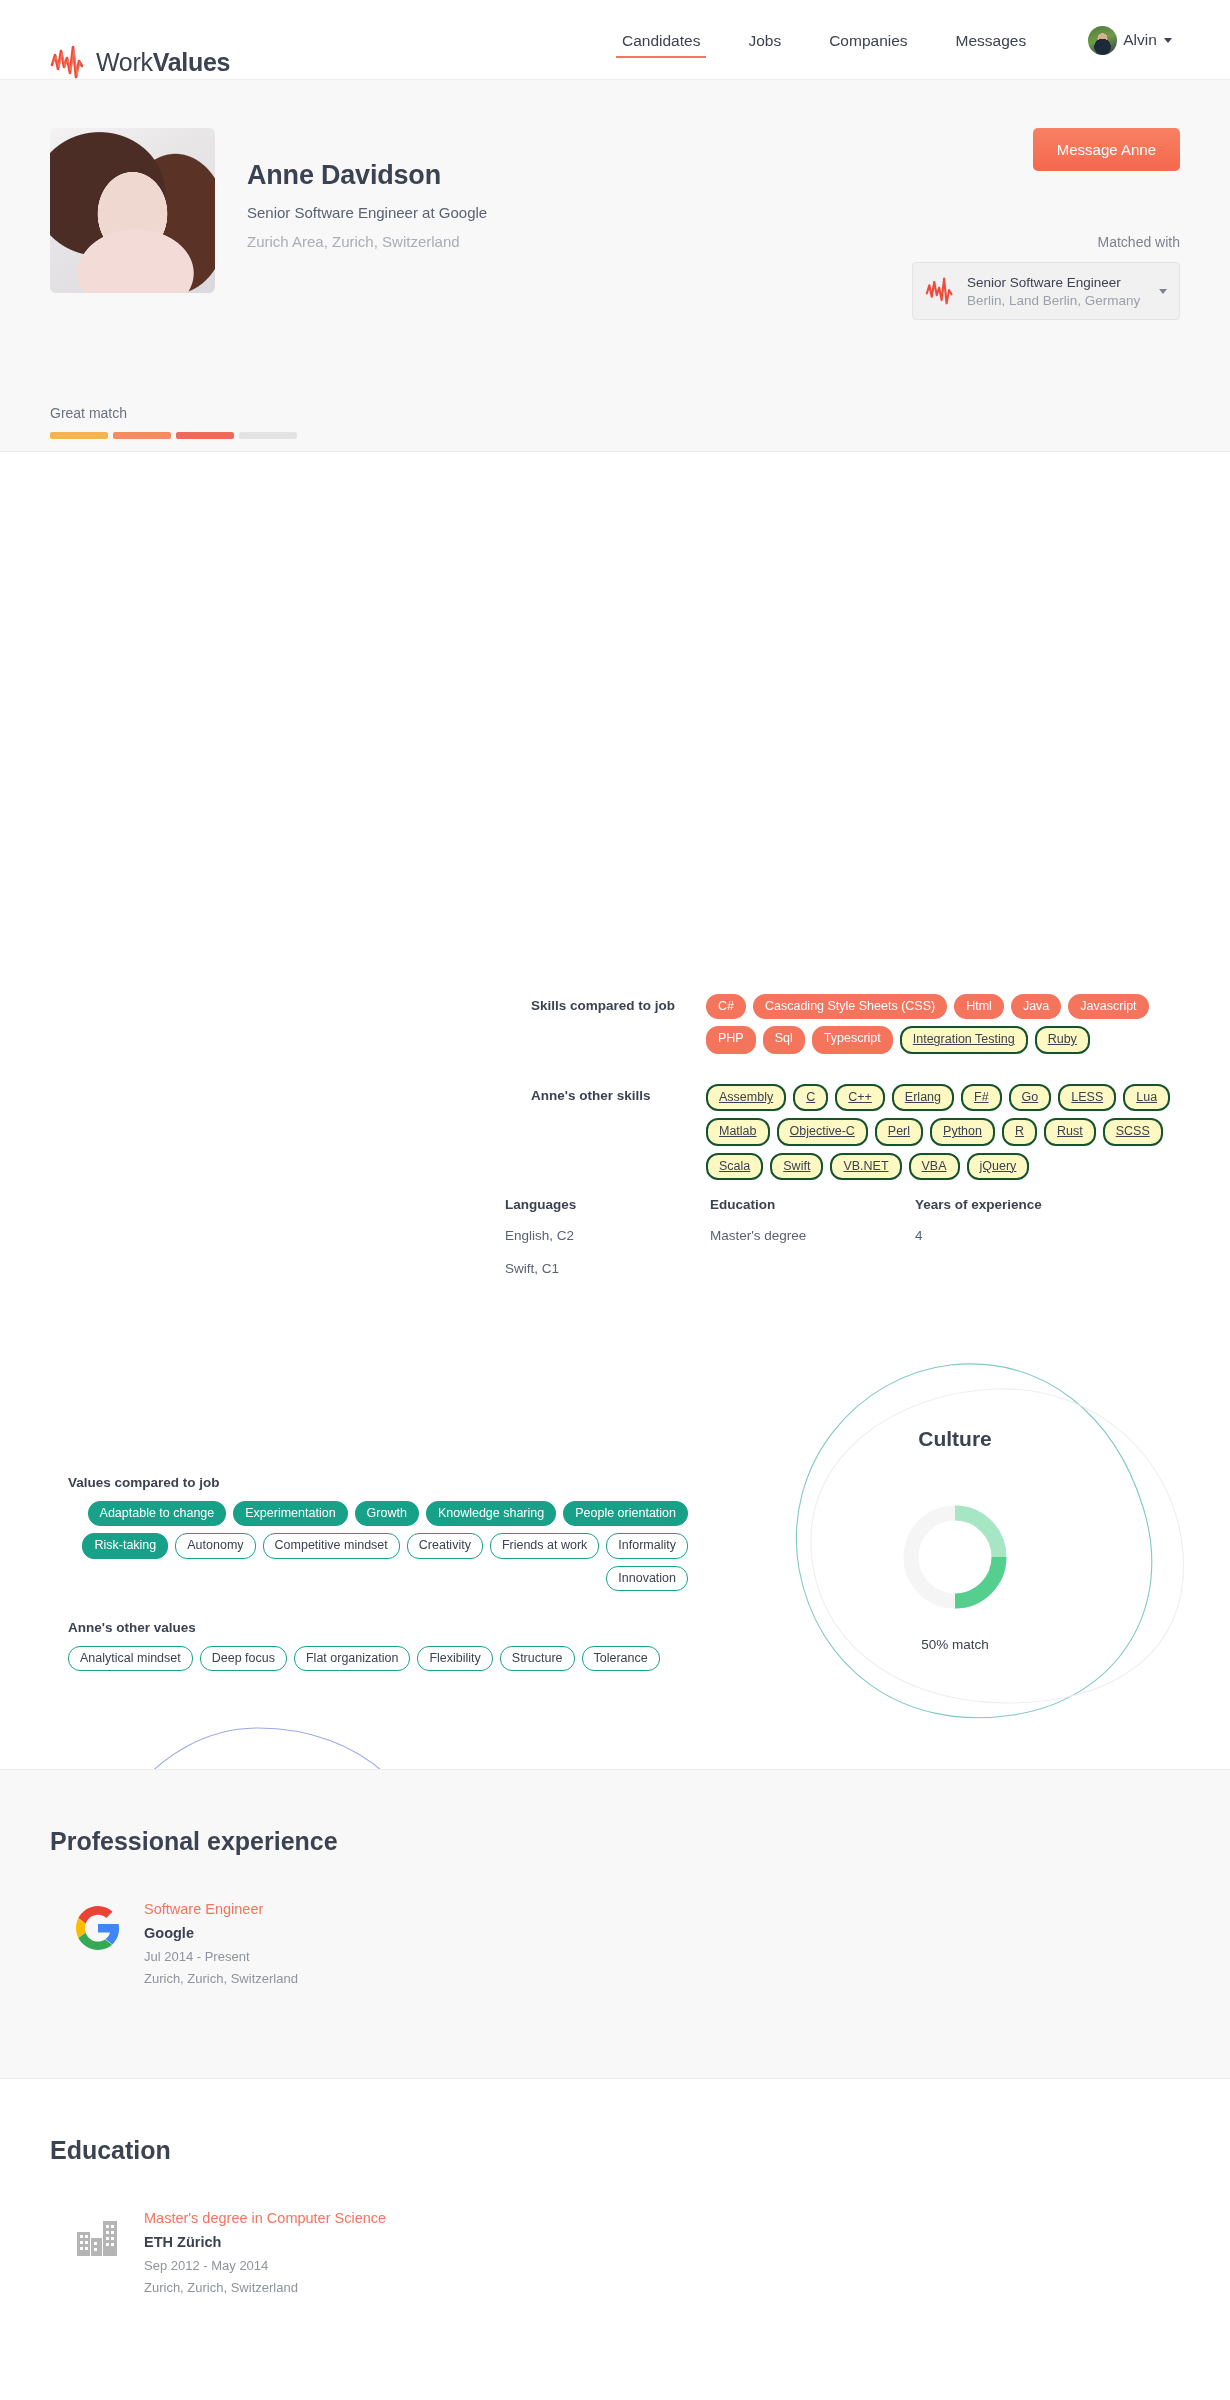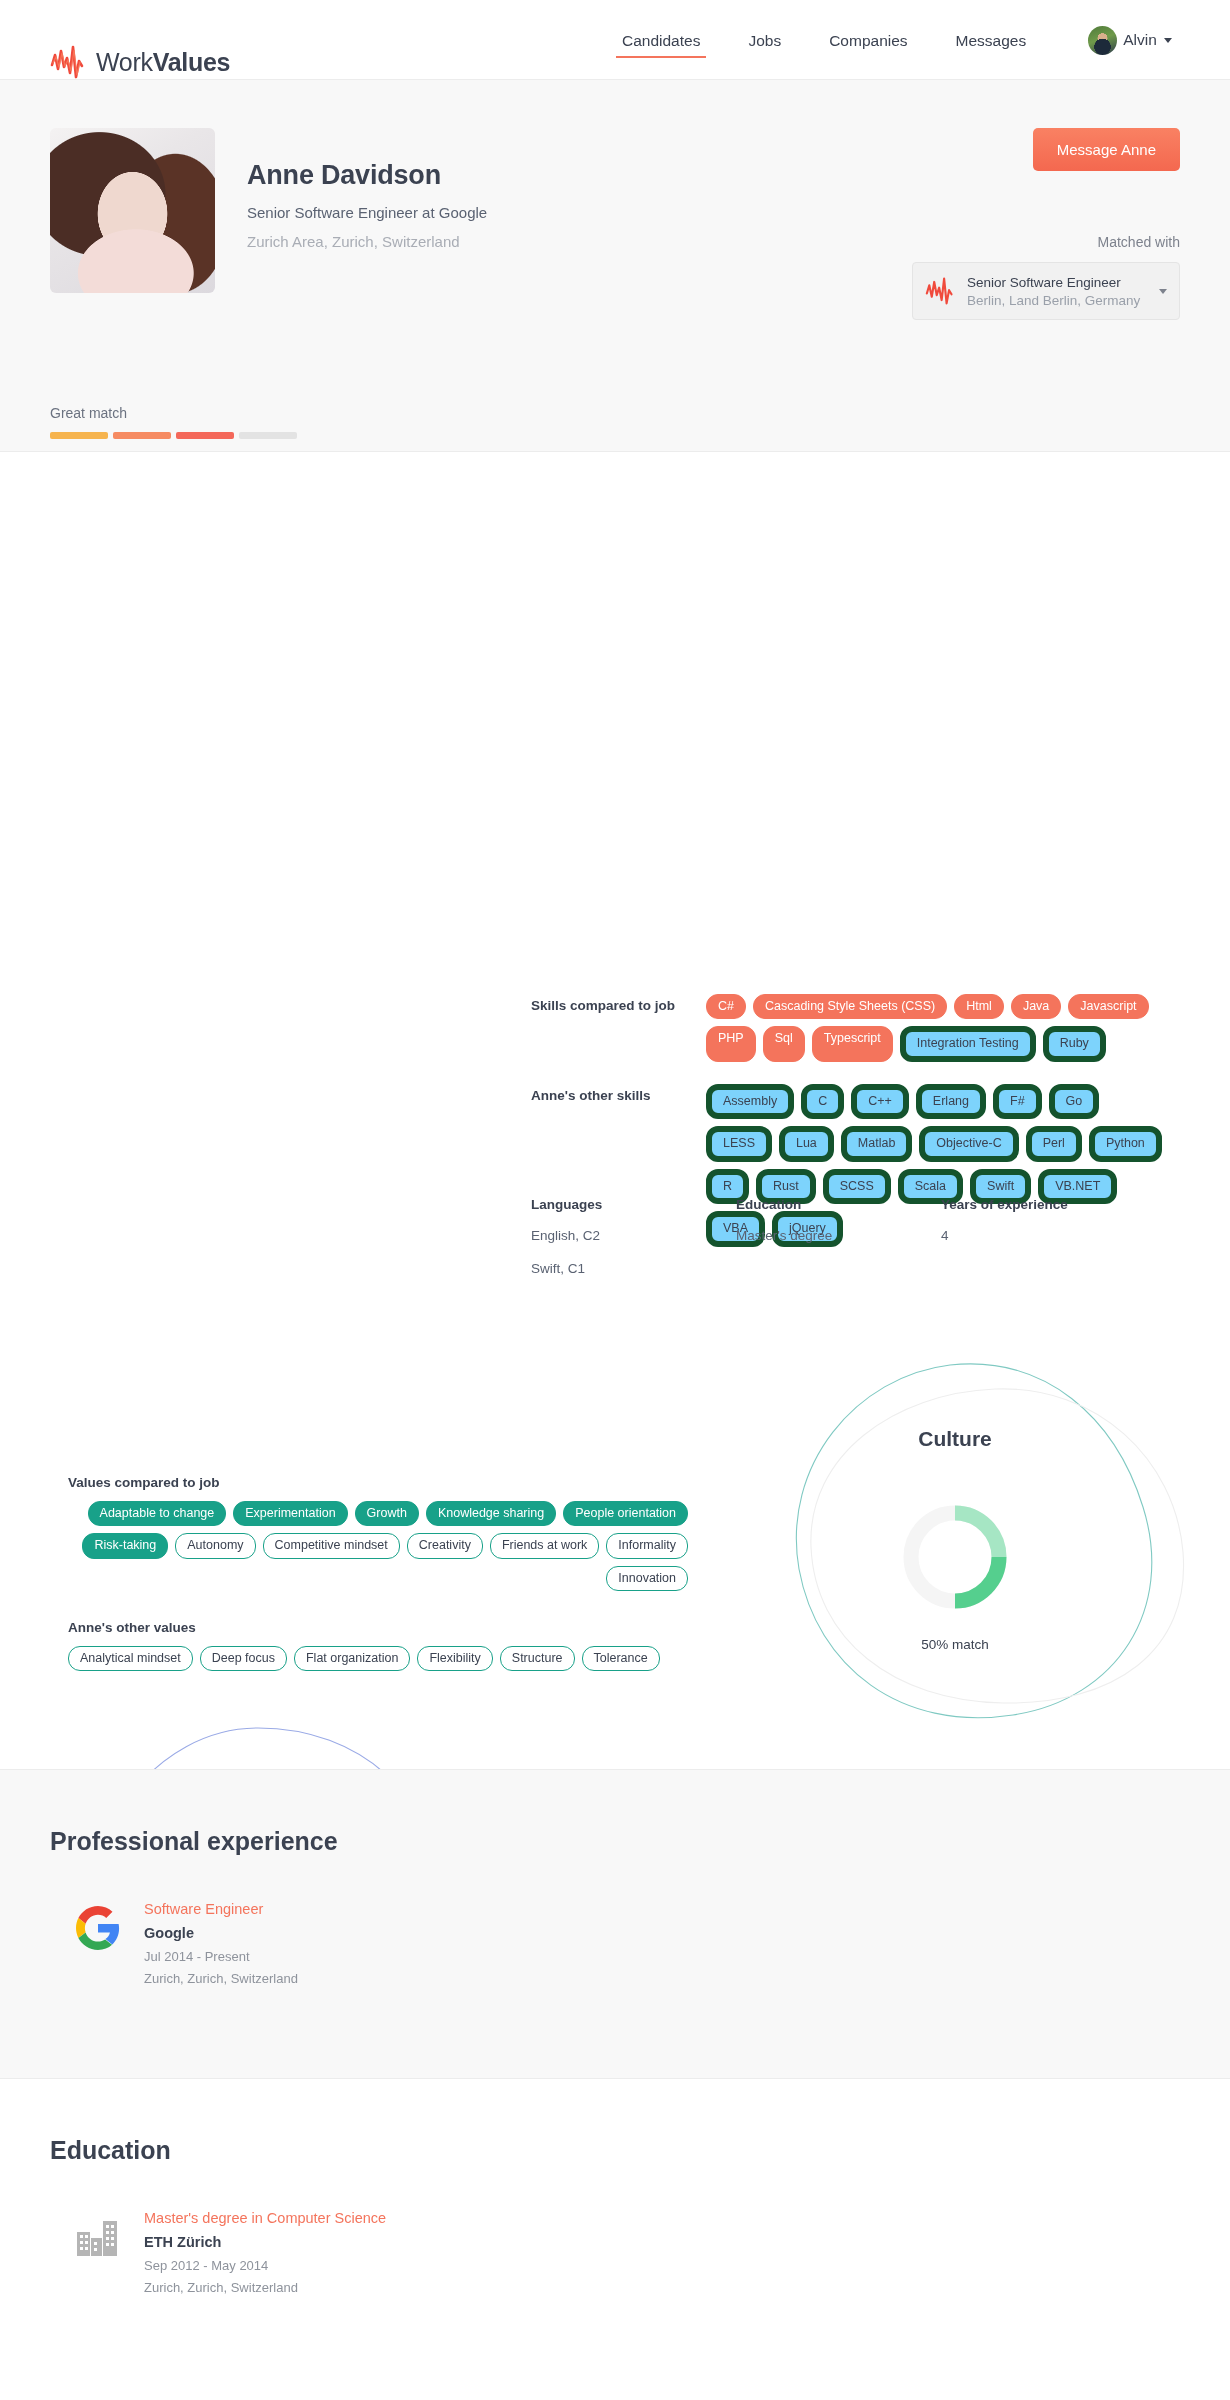--- a/index.html
+++ b/index.html
@@ -155,21 +155,21 @@
   .tag {
     font-size: 12.5px;
     padding: 4px 11px 5px;
     border-radius: 12px;
     line-height: 1.15;
     white-space: nowrap;
     cursor: default;
   }
   
   .tag.skill-filled { background: #f4745c; color: #ffffff; border: 1px solid #f4745c; }
-  .tag.skill-outline { background: #7dd3fc; color: #3b4251; border: 6px solid #14532d; }
+  .tag.skill-outline { background: #fef9c3; color: #3b4251; border: 2px solid #14532d; text-decoration: underline; }
   
   .tag.value-filled { background: #18a189; color: #ffffff; border: 1px solid #18a189; }
   .tag.value-outline { background: #ffffff; color: #3b4251; border: 1px solid #18a189; }
   
   .tag.learn-filled { background: #4a55d8; color: #ffffff; border: 1px solid #4a55d8; }
   .tag.learn-outline { background: #ffffff; color: #3b4251; border: 1px solid #4a55d8; }
 
   .meta-cols { display: flex; }
   .meta-col-head { font-size: 13.5px; font-weight: 700; color: #3b4251; }
   .meta-col-val { font-size: 13.5px; color: #5a6272; margin-top: 16px; }
@@ -289,21 +289,21 @@
         <span class="tag skill-outline">SCSS</span>
         <span class="tag skill-outline">Scala</span>
         <span class="tag skill-outline">Swift</span>
         <span class="tag skill-outline">VB.NET</span>
         <span class="tag skill-outline">VBA</span>
         <span class="tag skill-outline">jQuery</span>
       </div>
     </div>
   </div>
 
-  <div class="meta-cols" style="position:absolute; left:531px; top:745px; width:640px;">
+  <div class="meta-cols" style="position:absolute; left:505px; top:745px; width:640px;">
     <div style="width:205px;">
       <div class="meta-col-head">Languages</div>
       <div class="meta-col-val">English, C2</div>
       <div class="meta-col-val" style="margin-top:18px;">Swift, C1</div>
     </div>
     <div style="width:205px;">
       <div class="meta-col-head">Education</div>
       <div class="meta-col-val">Master's degree</div>
     </div>
     <div style="width:205px;">

